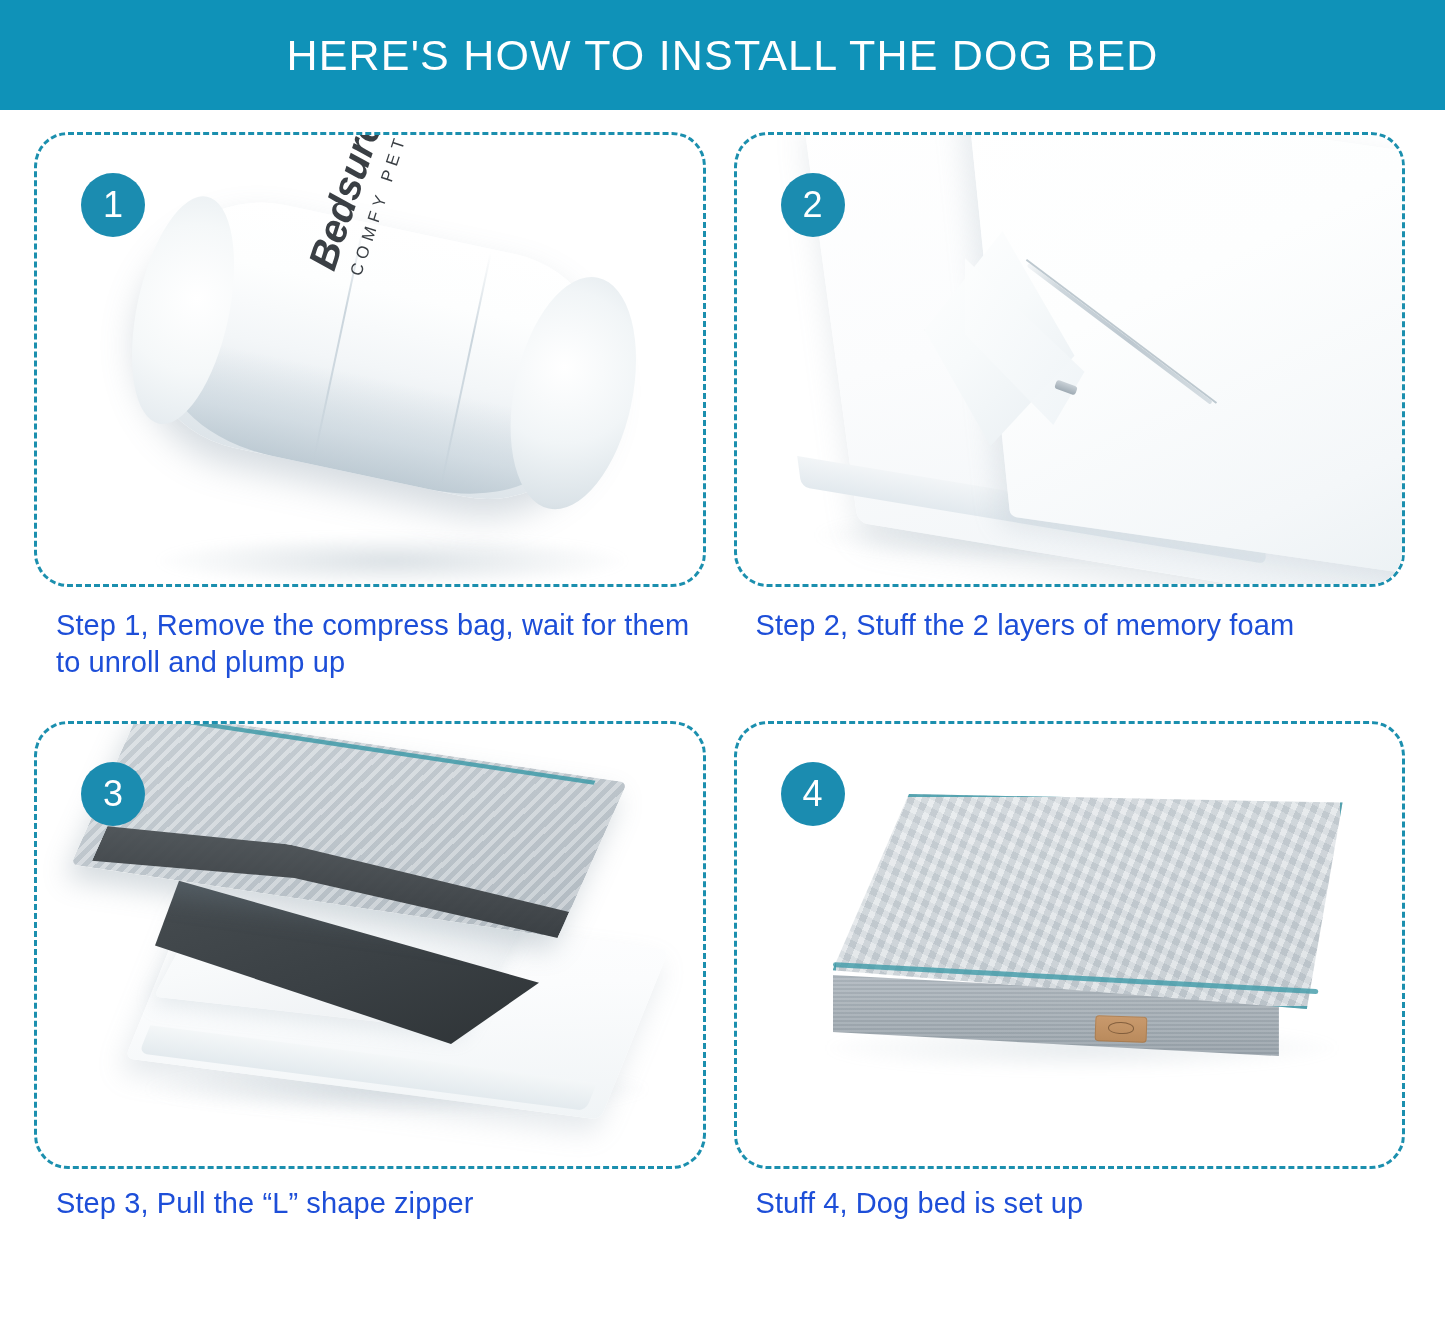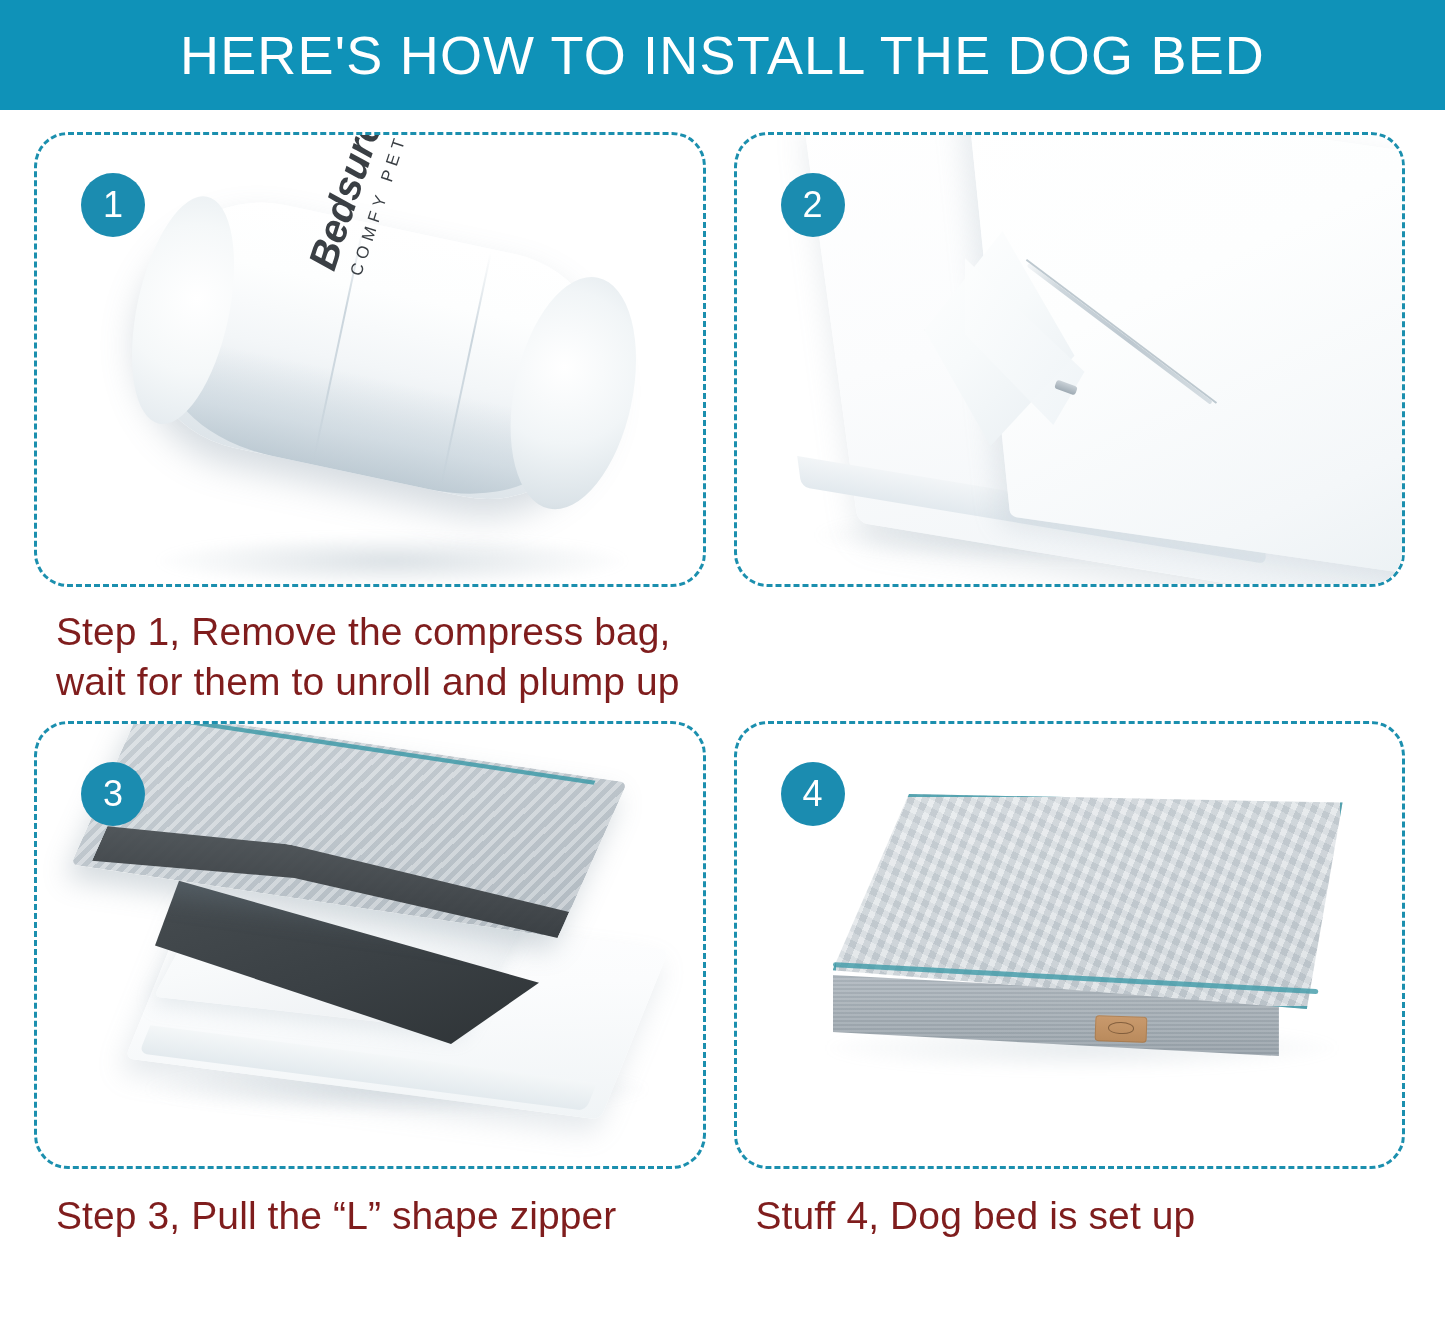--- a/index.html
+++ b/index.html
@@ -25,21 +25,21 @@
     left: 0; top: 0;
     width: 1445px;
     height: 110px;
     background: #0f92b8;
     display: flex;
     align-items: center;
     justify-content: center;
   }
   .header-title {
     color: #ffffff;
-    font-size: 54px;
+    font-size: 43px;
     font-weight: 400;
     letter-spacing: 1.2px;
     font-family: "Liberation Sans", sans-serif;
     text-transform: uppercase;
     white-space: nowrap;
   }
 
   
   .steps-grid {
     position: absolute;
@@ -82,27 +82,27 @@
     color: #ffffff;
     font-size: 36px;
     line-height: 64px;
     text-align: center;
     font-weight: 400;
     z-index: 6;
   }
 
   .caption {
     margin: 20px 4px 0 22px;
-    color: #7f1d1d;
-    font-size: 39px;
+    color: #1d4ed8;
+    font-size: 29px;
     line-height: 1.28;
     font-weight: 400;
     letter-spacing: 0.1px;
   }
-  .step-cell.row2 .caption { margin-top: 22px; }
+  .step-cell.row2 .caption { margin-top: 16px; }
 
   
   .scene { position: absolute; inset: 0; }
 
   
   .roll-wrap {
     position: absolute;
     left: 95px; top: 95px;
     width: 510px; height: 290px;
     transform: rotate(12deg);
@@ -442,20 +442,21 @@
           <div class="slab2"></div>
           <div class="slab2-edge"></div>
           <div class="cover2"></div>
           <div class="flap2"></div>
           <div class="flap2-fold"></div>
           <div class="zipper2-line"></div>
           <div class="zipper2"></div>
           <div class="zipper-pull2"></div>
         </div>
       </div>
+      <div class="caption">Step 2, Stuff the 2 layers of memory foam</div>
     </div>
 
     <div class="step-cell row2">
       <div class="photo-frame">
         <div class="badge">3</div>
 
         <div class="scene">
           <div class="ground-shadow-3"></div>
           <div class="base3"></div>
           <div class="base3-side"></div>

